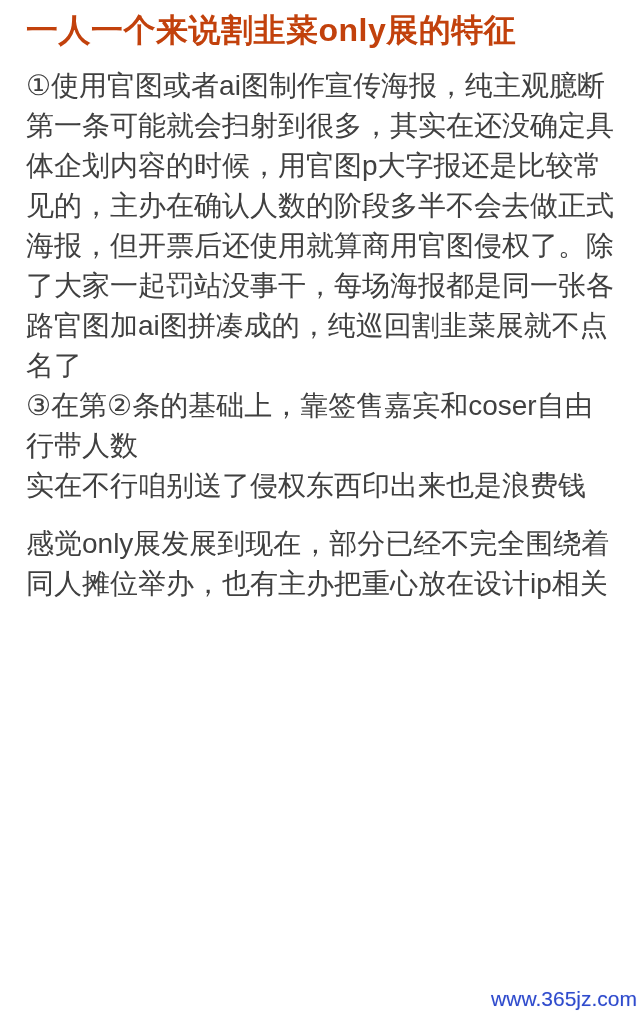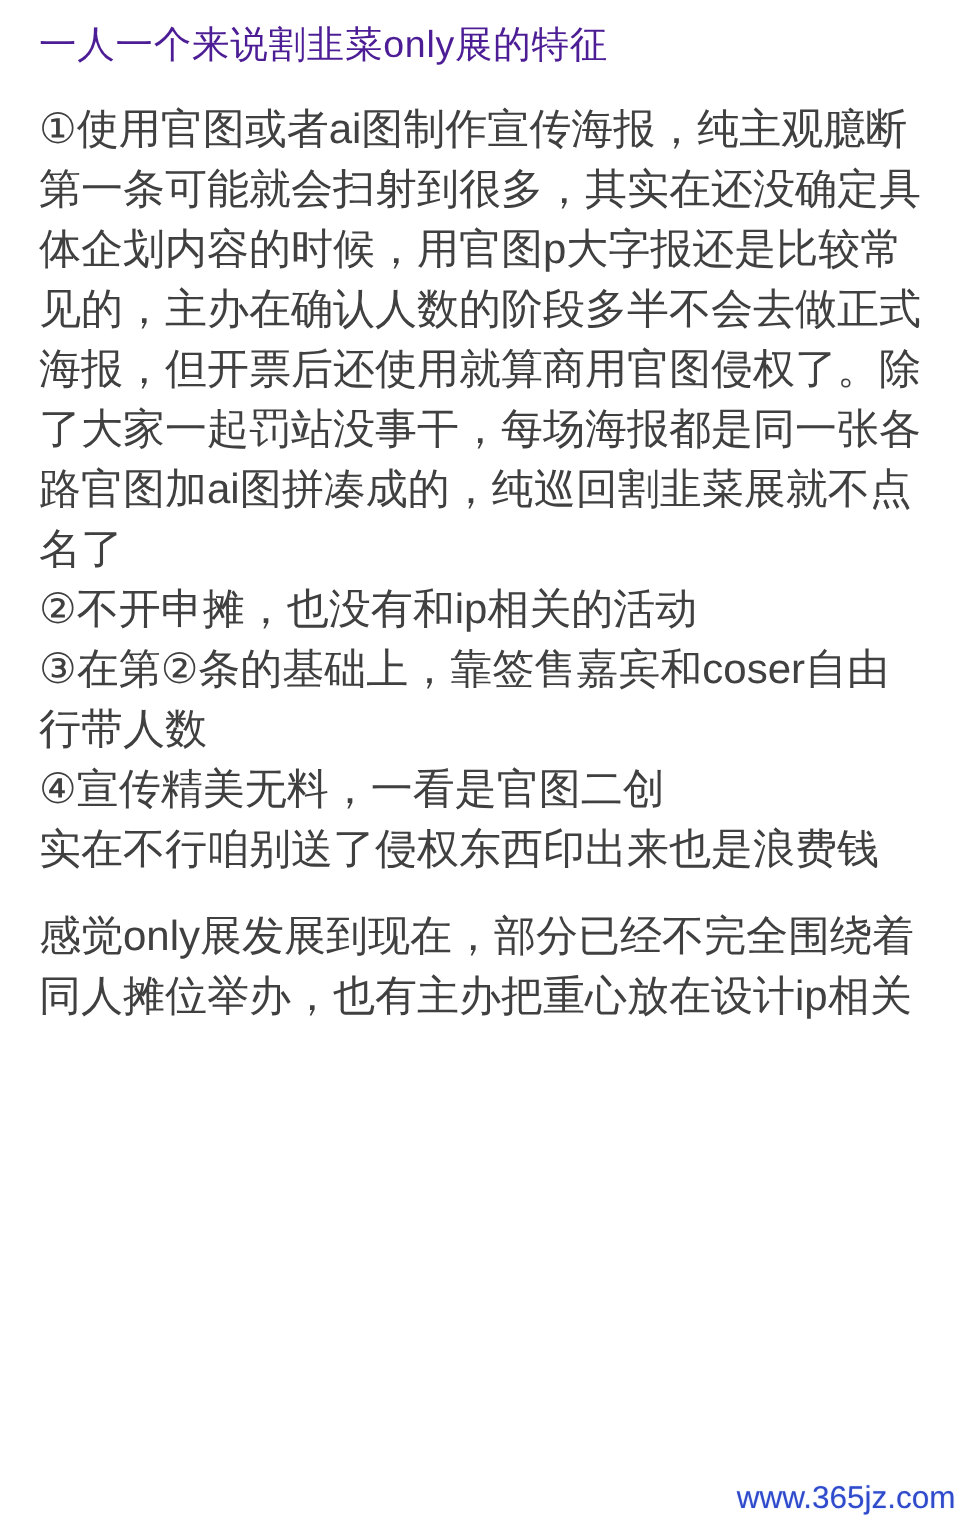--- a/index.html
+++ b/index.html
@@ -9,24 +9,24 @@
     height: 1013px;
     background: #ffffff;
     overflow: hidden;
     font-family: "Liberation Sans", "DejaVu Sans", sans-serif;
   }
   .content {
     padding: 8px 26px 0 26px;
   }
   .post-title {
     margin: 0 0 14px 0;
-    font-size: 25px;
+    font-size: 32px;
     line-height: 44px;
-    font-weight: 400;
-    color: #4c1d95;
+    font-weight: 700;
+    color: #c2410c;
     letter-spacing: 0.5px;
   }
   .para {
     font-size: 28px;
     line-height: 40px;
     color: #404040;
     overflow-wrap: break-word;
     text-align: left;
   }
   .para-spacer {
@@ -51,25 +51,23 @@
 </head>
 <body>
 
 <div class="screen">
   <div class="content">
 
     <h1 class="post-title">一人一个来说割韭菜only展的特征</h1>
 
     <div class="para">①使用官图或者ai图制作宣传海报，纯主观臆断</div>
     <div class="para">第一条可能就会扫射到很多，其实在还没确定具体企划内容的时候，用官图p大字报还是比较常见的，主办在确认人数的阶段多半不会去做正式海报，但开票后还使用就算商用官图侵权了。除了大家一起罚站没事干，每场海报都是同一张各路官图加ai图拼凑成的，纯巡回割韭菜展就不点名了</div>
-    <div class="para">②不开申摊，也没有和ip相关的活动</div>
 
 
     <div class="para">③在第②条的基础上，靠签售嘉宾和coser自由行带人数</div>
-    <div class="para">④宣传精美无料，一看是官图二创</div>
     <div class="para">实在不行咱别送了侵权东西印出来也是浪费钱</div>
 
     <div class="para-spacer"></div>
 
     <div class="para">感觉only展发展到现在，部分已经不完全围绕着同人摊位举办，也有主办把重心放在设计ip相关</div>
   </div>
 
   <div class="watermark">www.365jz.com</div>
 </div>
 

